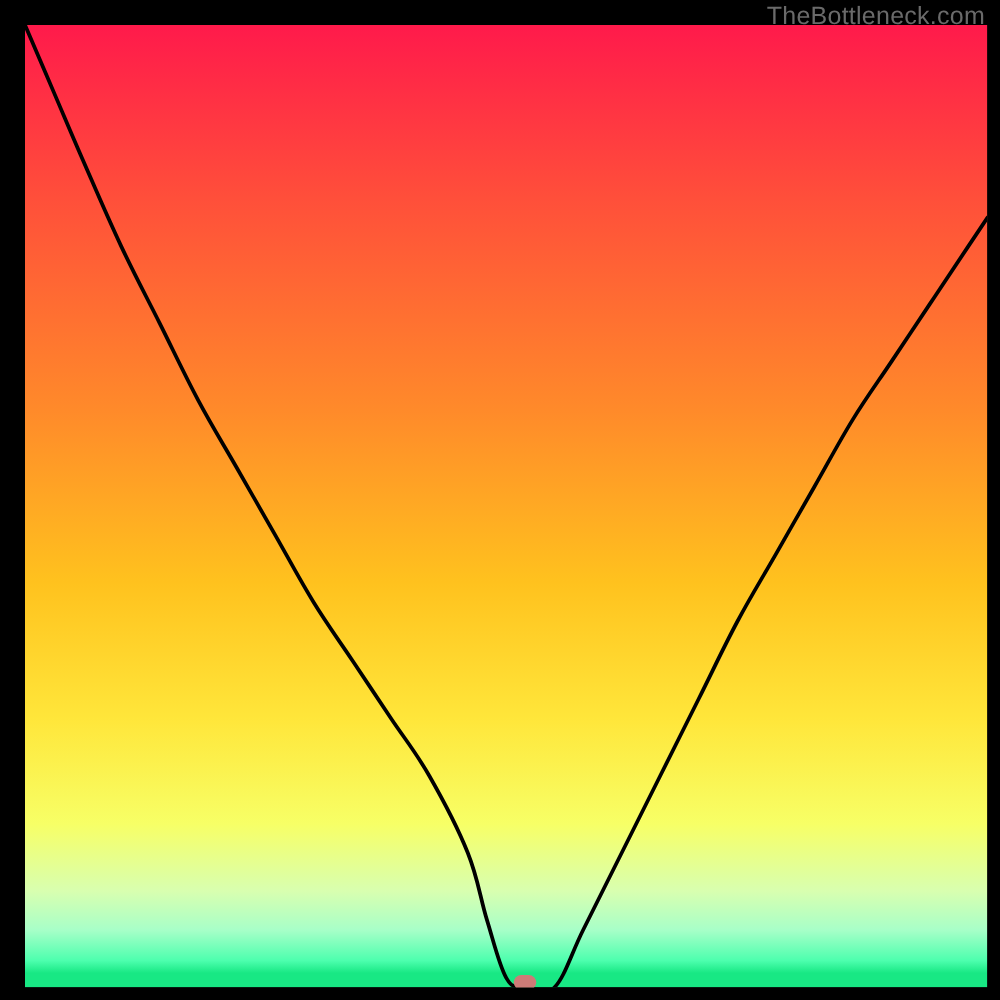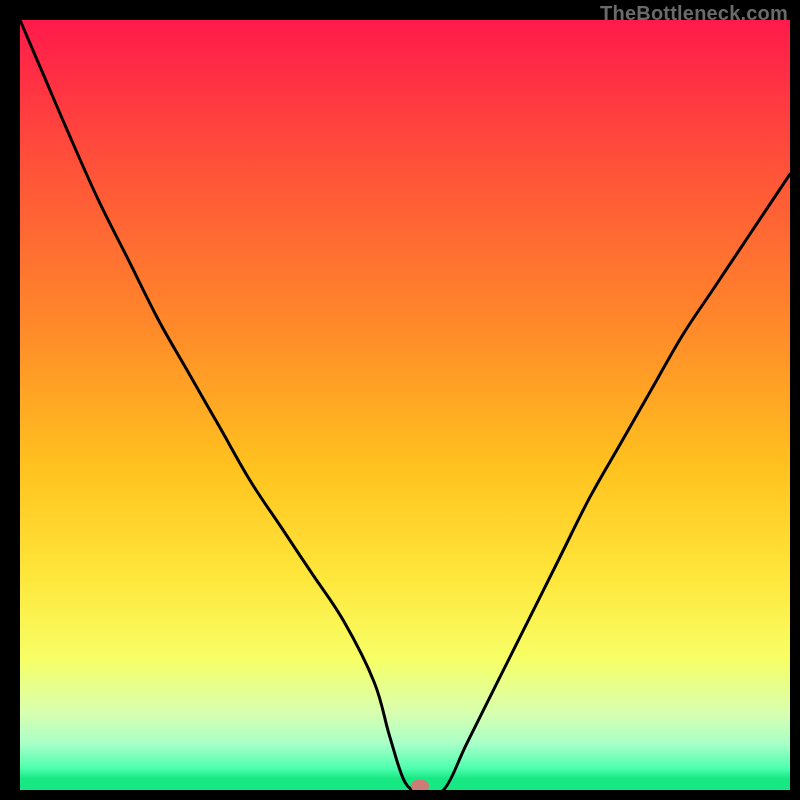--- a/index.html
+++ b/index.html
@@ -34,21 +34,21 @@
     width: 100%;
     height: 100%;
     display: block;
   }
   .watermark {
     position: absolute;
     top: 2px;
     right: 12px;
     color: #6a6a6a;
     font-size: 20px;
-    font-weight: 700;
+    font-weight: 400;
     letter-spacing: 0.2px;
   }
   .marker {
     position: absolute;
     width: 18px;
     height: 12px;
     border-radius: 6px;
     transform: translate(-50%, -50%);
   }
 </style>

